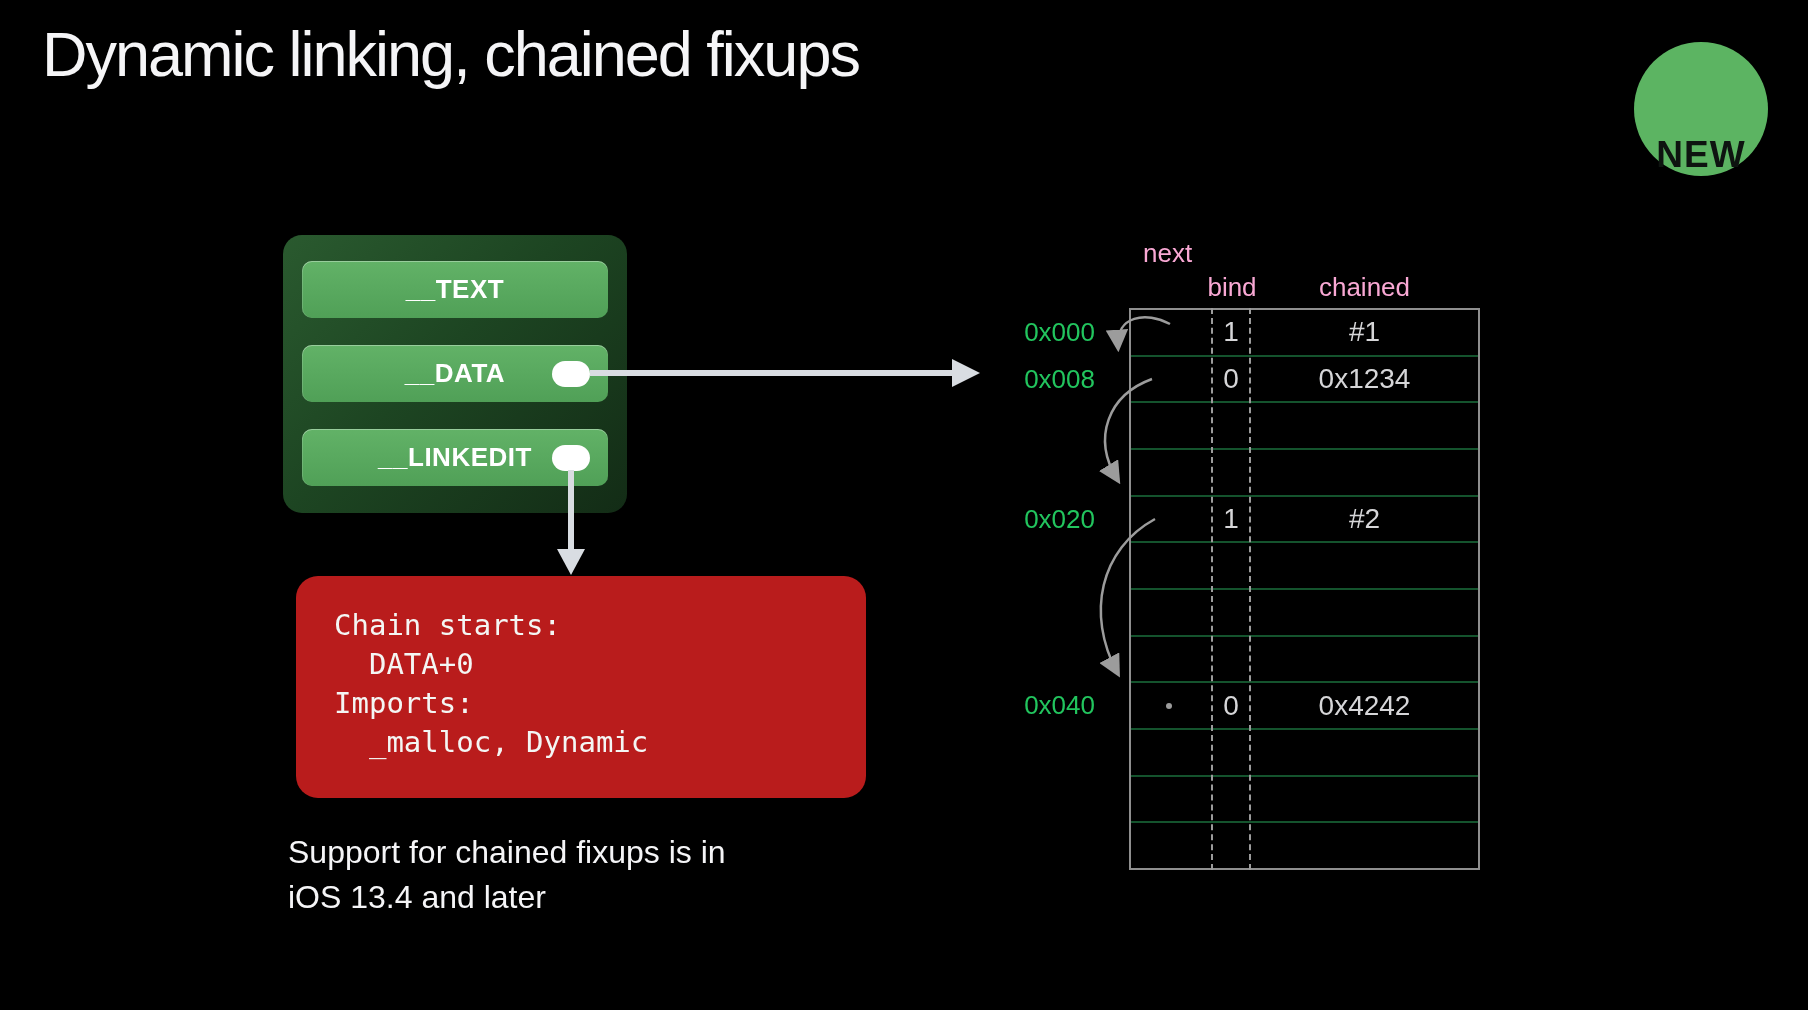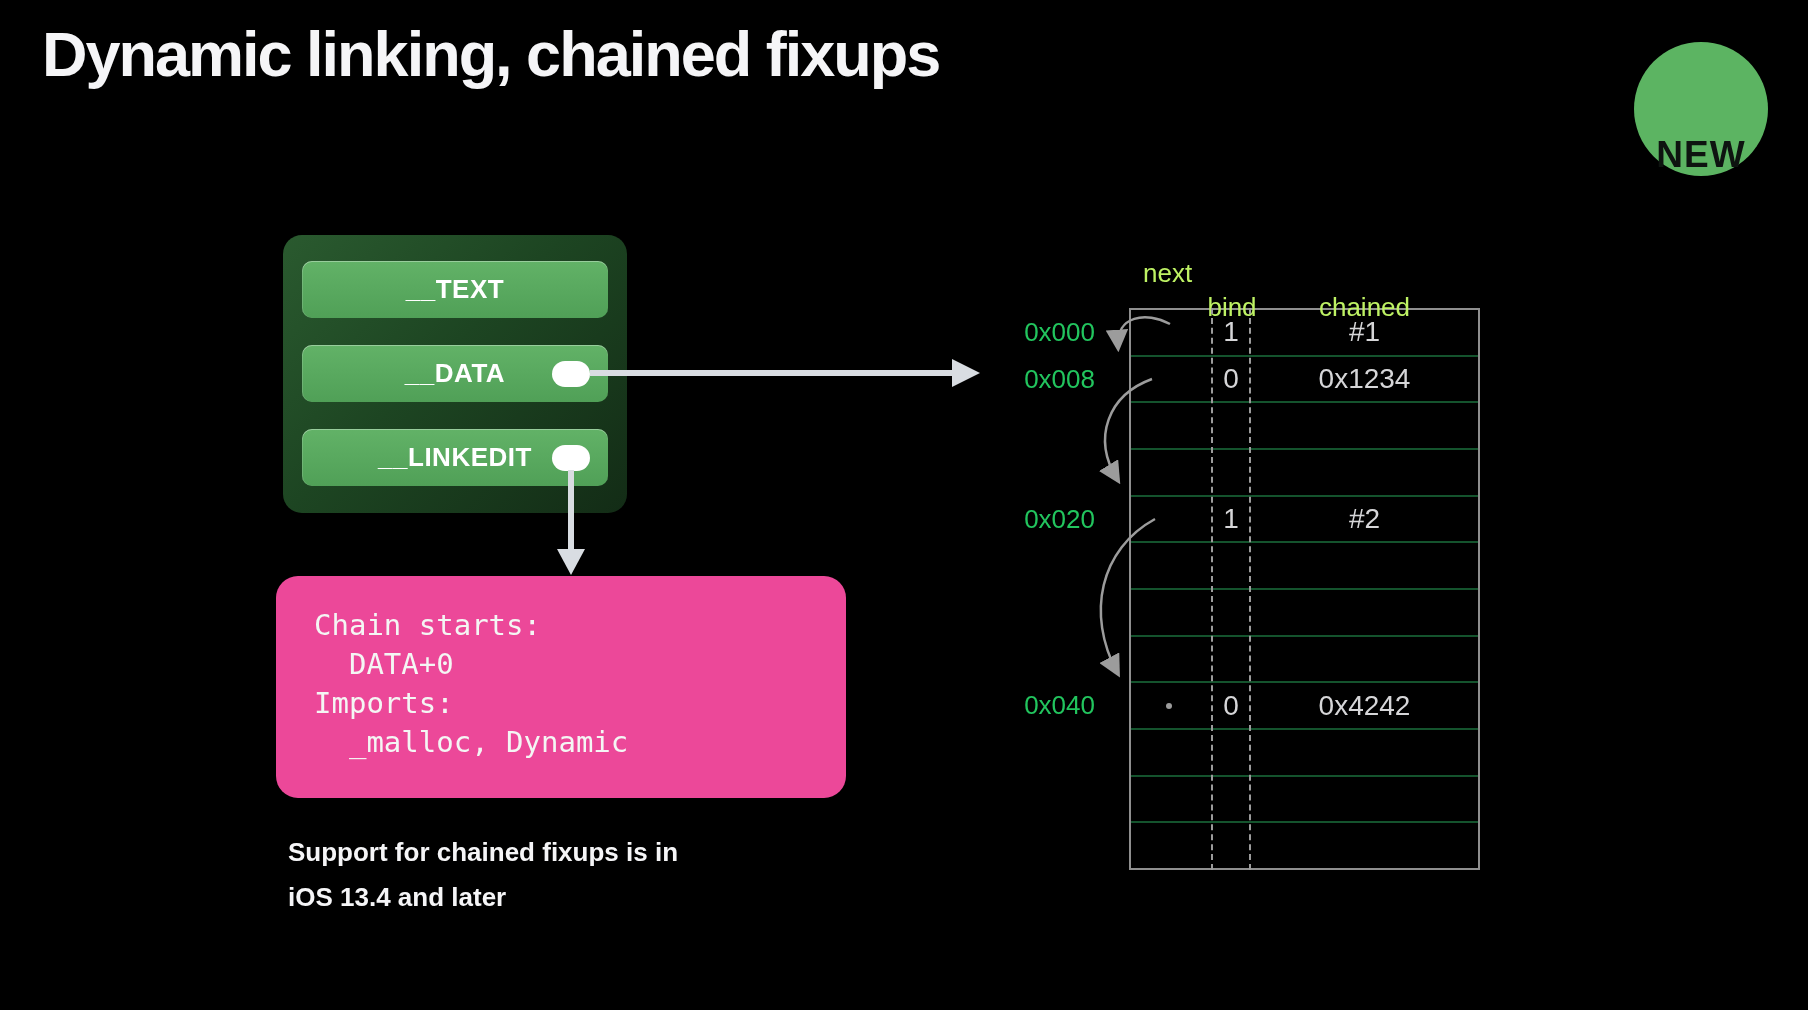--- a/index.html
+++ b/index.html
@@ -3,21 +3,21 @@
 <meta charset="utf-8">
 <style>
   html,body{margin:0;padding:0;background:#000;}
   .slide{
     position:relative;width:1808px;height:1010px;background:#000;overflow:hidden;
     font-family:"Liberation Sans",sans-serif;
   }
   
   .title{
     position:absolute;left:42px;top:18px;
-    font-size:63px;font-weight:700;letter-spacing:-2px;color:#f5f5f7;
+    font-size:63px;font-weight:400;letter-spacing:-2px;color:#f5f5f7;
   }
   
   .new-badge{
     position:absolute;left:1634px;top:42px;width:134px;height:134px;border-radius:50%;
     background:#5cb462;display:flex;align-items:flex-end;justify-content:center;
   }
   .new-badge span{font-size:37px;font-weight:700;letter-spacing:1px;color:#0e1410;}
   
   .segments-panel{
     position:absolute;left:283px;top:235px;width:344px;height:278px;border-radius:19px;
@@ -31,30 +31,30 @@
     color:#fff;font-size:26px;font-weight:700;letter-spacing:.5px;
   }
   .segment-btn.text{top:26px;}
   .segment-btn.data{top:110px;}
   .segment-btn.linkedit{top:194px;}
   .pill{
     position:absolute;left:250px;top:16px;width:38px;height:26px;border-radius:13px;background:#fff;
   }
   
   .code-box{
-    position:absolute;left:276px;top:576px;width:570px;height:222px;border-radius:22px;
-    background:#ec4899;box-sizing:border-box;padding:30px 0 0 38px;
+    position:absolute;left:296px;top:576px;width:570px;height:222px;border-radius:22px;
+    background:#b91c1c;box-sizing:border-box;padding:30px 0 0 38px;
   }
   .code-box .code-line{
     font-family:"DejaVu Sans Mono","Liberation Mono",monospace;
     font-size:29px;line-height:39px;color:#f4f6f4;white-space:pre;
   }
   
   .support-note{
-    position:absolute;left:288px;top:830px;color:#f5f5f7;font-size:26px;line-height:45px;font-weight:700;
+    position:absolute;left:288px;top:830px;color:#f5f5f7;font-size:32px;line-height:45px;font-weight:400;
   }
   
   .fixup-table{
     position:absolute;left:1129px;top:308px;width:351px;height:562px;
     border:2px solid #8f8f8f;box-sizing:border-box;
     display:flex;flex-direction:column;
   }
   .t-row{position:relative;flex:1;}
   .t-row + .t-row{border-top:2px solid #14532d;padding-left:13px;}
   .row-label{
@@ -70,21 +70,21 @@
   .cell-target{
     position:absolute;left:120px;right:0;top:0;bottom:0;
     display:flex;align-items:center;justify-content:center;
     color:#d6d6d8;font-size:28px;
   }
   .dash-guide{
     position:absolute;top:-2px;bottom:-2px;width:0;border-left:2px dashed #9c9c9c;pointer-events:none;
   }
   .dash-guide.g1{left:80px;}
   .dash-guide.g2{left:118px;}
-  .hdr{position:absolute;color:#bef264;font-size:26px;margin-top:20px;}
+  .hdr{position:absolute;color:#f9a8d4;font-size:26px;}
   .hdr-next{left:12px;top:-72px;}
   .hdr-bind{left:58px;top:-38px;width:86px;text-align:center;}
   .hdr-target{left:120px;top:-38px;right:0;text-align:center;}
   .chain-dot{
     position:absolute;left:35px;top:50%;margin-top:-3px;width:6px;height:6px;border-radius:50%;background:#9c9c9c;
   }
   
   .arrow-layer{position:absolute;left:0;top:0;width:1808px;height:1010px;pointer-events:none;}
 </style>
 </head>

